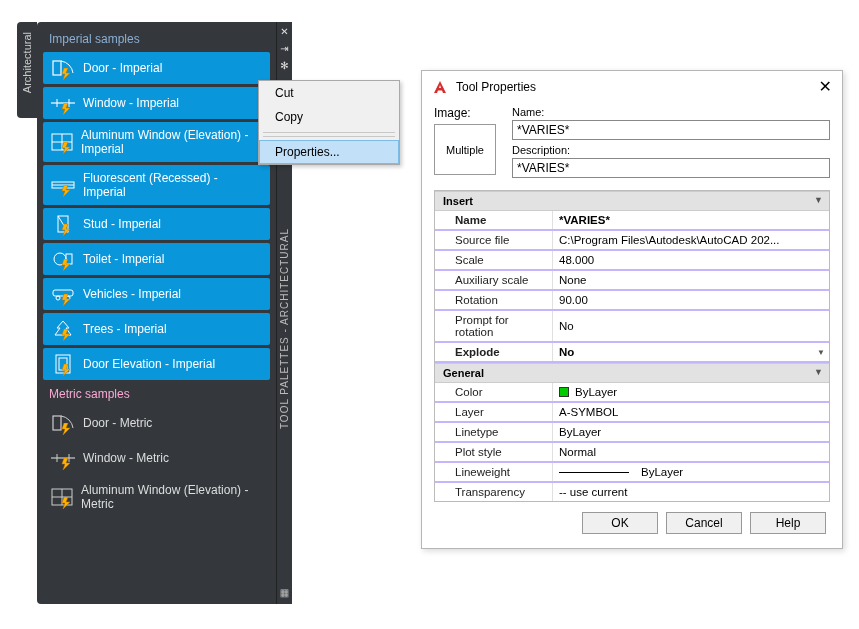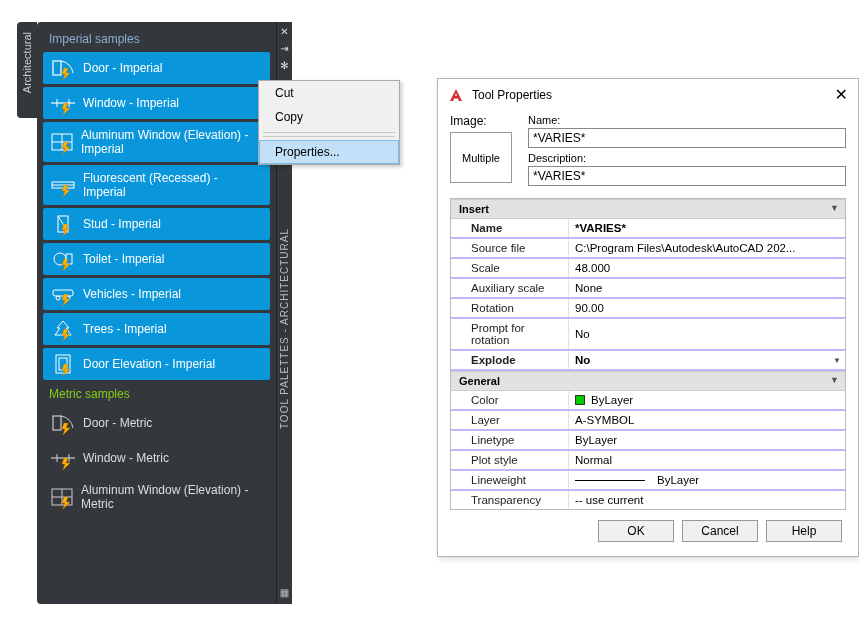--- a/index.html
+++ b/index.html
@@ -24,21 +24,21 @@
   .tool-icon svg { display: block; }
   .bolt { position: absolute; left: 10px; bottom: -2px; }
 
   
   .ctx-menu { position: absolute; left: 258px; top: 80px; width: 142px; background: #f0f0f0; border: 1px solid #a9a9a9; box-shadow: 2px 2px 4px rgba(0,0,0,0.2); font-size: 12px; }
   .ctx-item { padding: 5px 16px; }
   .ctx-sep { height: 1px; background: #c8c8c8; margin: 3px 4px; }
   .ctx-item.hover { background: #c2e0f7; border: 1px solid #7cbde8; padding: 4px 15px; }
 
   
-  .dialog { position: absolute; left: 421px; top: 78px; width: 422px; background: #fff; border: 1px solid #b5b5b5; box-shadow: 2px 2px 6px rgba(0,0,0,0.15); font-size: 12px; margin-left: 16px; }
+  .dialog { position: absolute; left: 421px; top: 70px; width: 422px; background: #fff; border: 1px solid #b5b5b5; box-shadow: 2px 2px 6px rgba(0,0,0,0.15); font-size: 12px; }
   .dlg-title { display: flex; align-items: center; justify-content: space-between; padding: 6px 10px; }
   .dlg-title-left { display: flex; align-items: center; gap: 8px; font-size: 12px; }
   .dlg-close { font-size: 16px; cursor: default; font-weight: 300; }
   .dlg-body { padding: 4px 12px 12px; }
   .dlg-top { display: flex; gap: 10px; margin-bottom: 8px;}
   .dlg-image-col { width: 68px; }
   .dlg-image-box { width: 62px; height: 51px; border: 1px solid #999; display: flex; align-items: center; justify-content: center; margin-top: 4px; font-size: 11px;}
   .dlg-fields { flex: 1; }
   .dlg-fields label { display: block; font-size: 11px; margin-bottom: 2px; }
   .dlg-fields input { width: 100%; border: 1px solid #888; padding: 2px 4px; font-size: 12px; margin-bottom: 4px; height: 20px; }
@@ -185,21 +185,21 @@
               <rect x="2" y="1" width="14" height="18" fill="none" stroke="#fff"></rect>
               <rect x="5" y="4" width="8" height="12" fill="none" stroke="#fff"></rect>
             </svg>
           <svg class="bolt" width="12" height="12">
               <path d="M3 0 L7 0 L5 5 L9 5 L2 12 L4 6 L1 6 Z" fill="#ffb300" stroke="#c77400" stroke-width="0.5"></path>
             </svg>
         </span>
         <span>Door Elevation - Imperial</span>
       </div>
 
-      <div class="group-header" style="color:#84cc16">Metric samples</div>
+      <div class="group-header" style="color:#f9a8d4">Metric samples</div>
 
       <div class="tool-item metric">
         <span class="tool-icon">
           <svg width="24" height="18">
               <rect x="2" y="2" width="8" height="14" fill="none" stroke="#ccc" stroke-width="1.2"></rect>
               <path d="M10 2 A14 14 0 0 1 22 14" fill="none" stroke="#ccc"></path>
             </svg>
           <svg class="bolt" width="12" height="12">
               <path d="M3 0 L7 0 L5 5 L9 5 L2 12 L4 6 L1 6 Z" fill="#ffb300" stroke="#c77400" stroke-width="0.5"></path>
             </svg>

